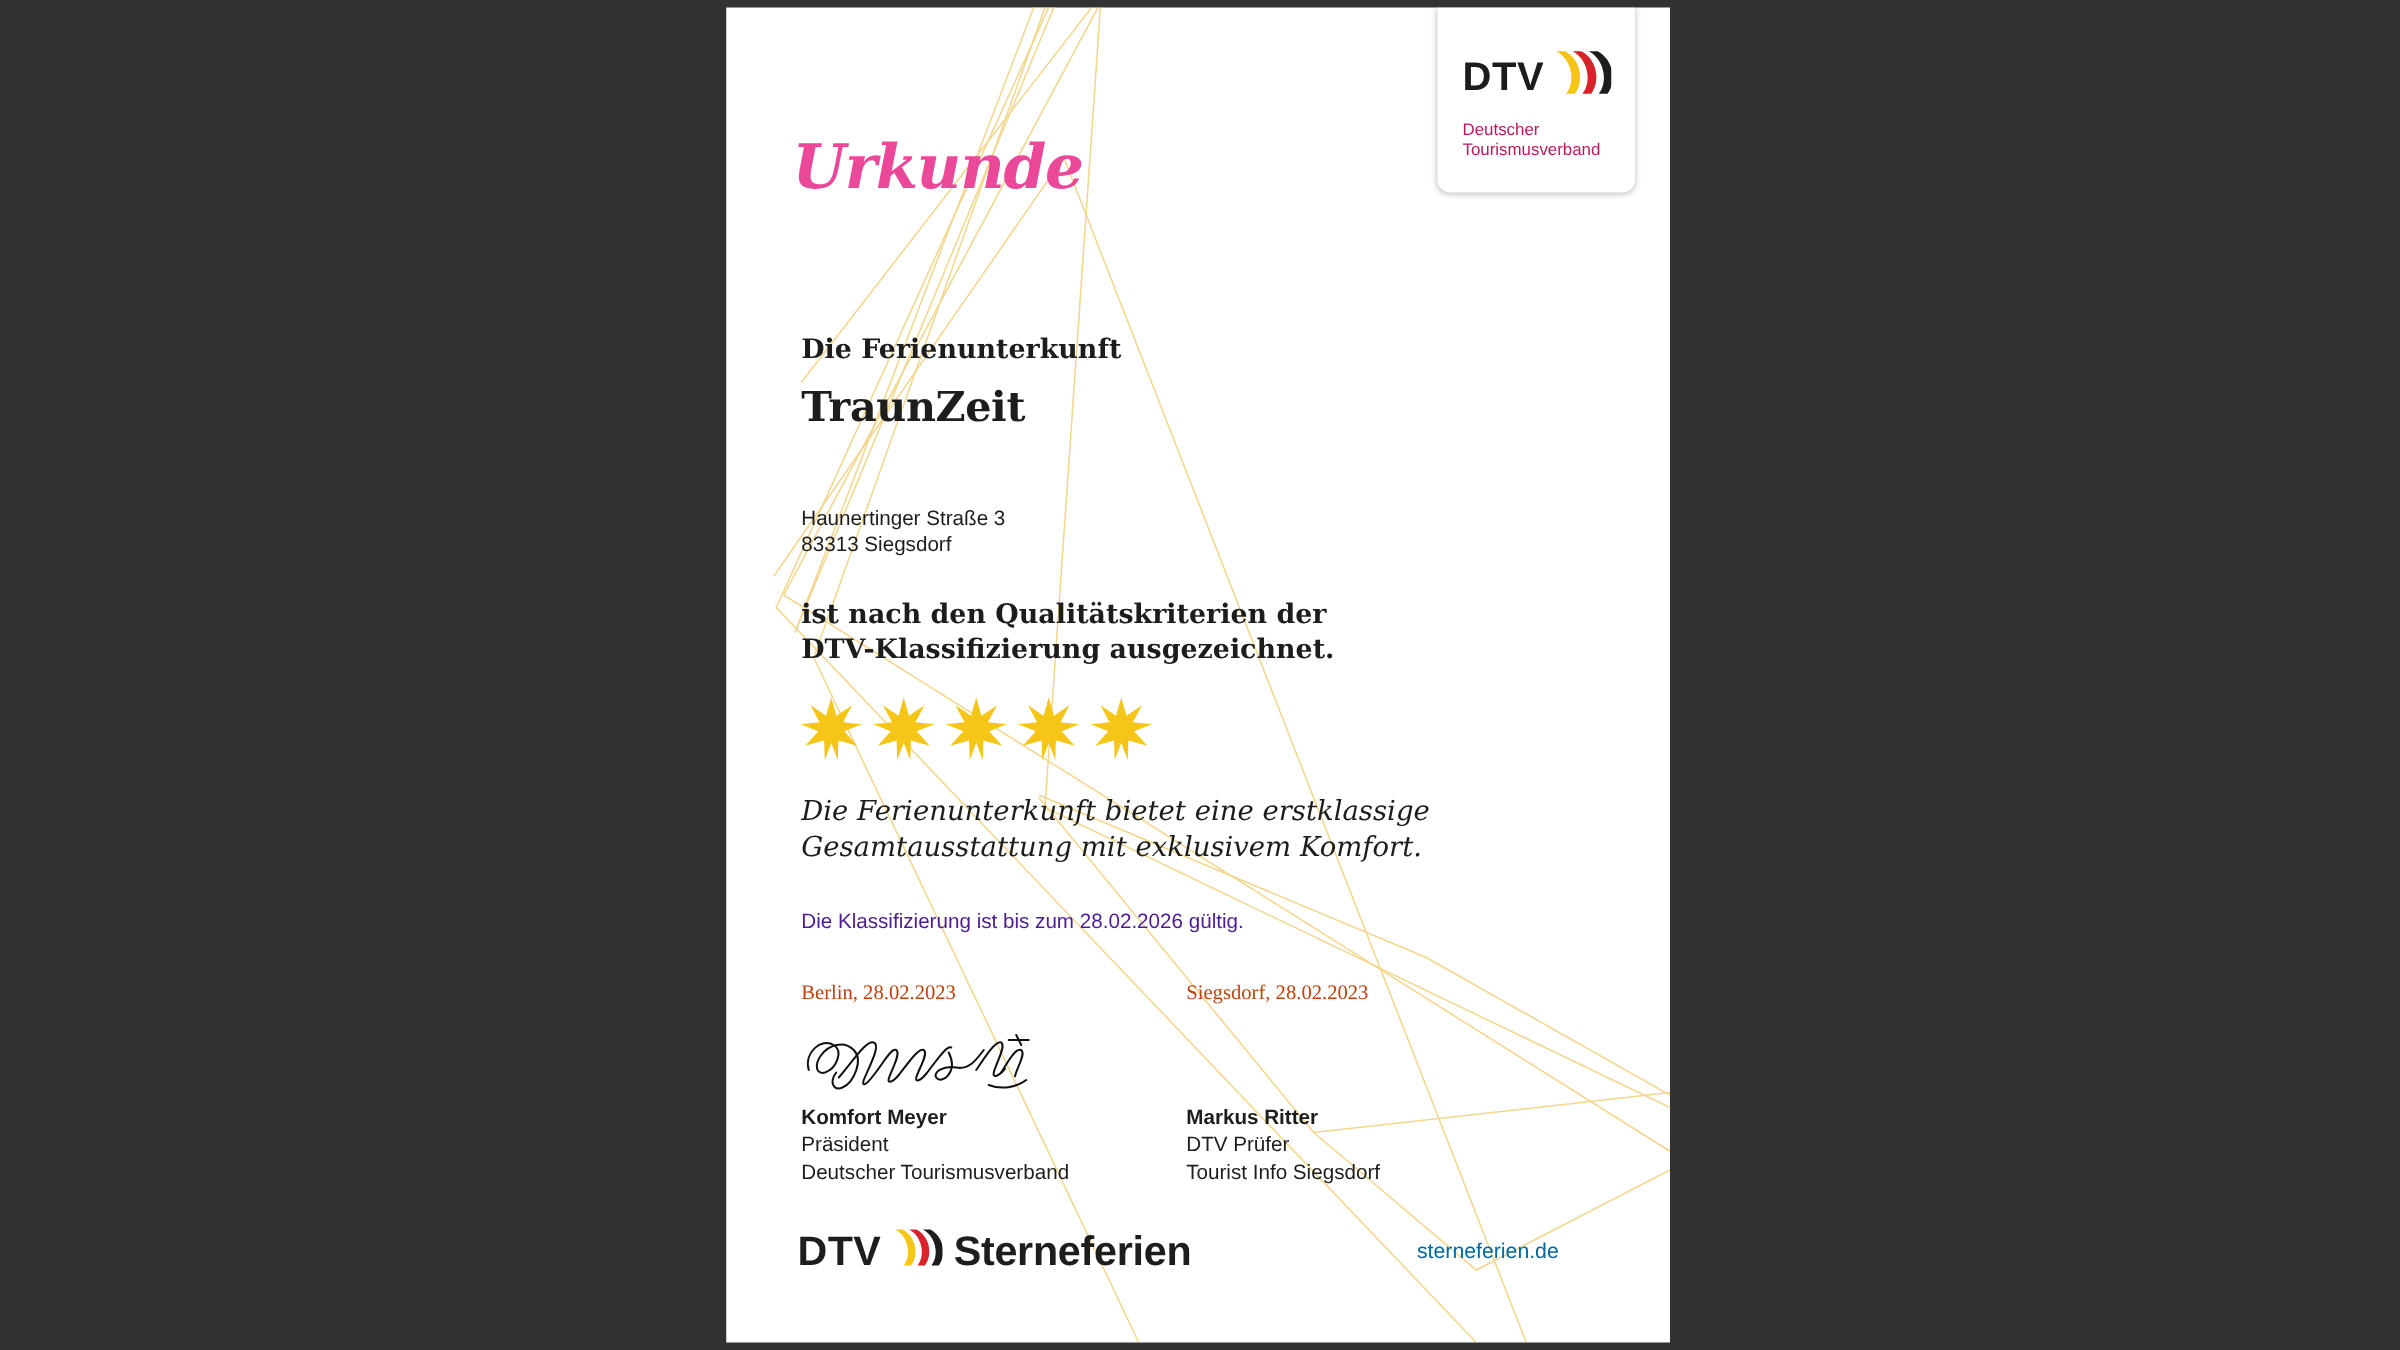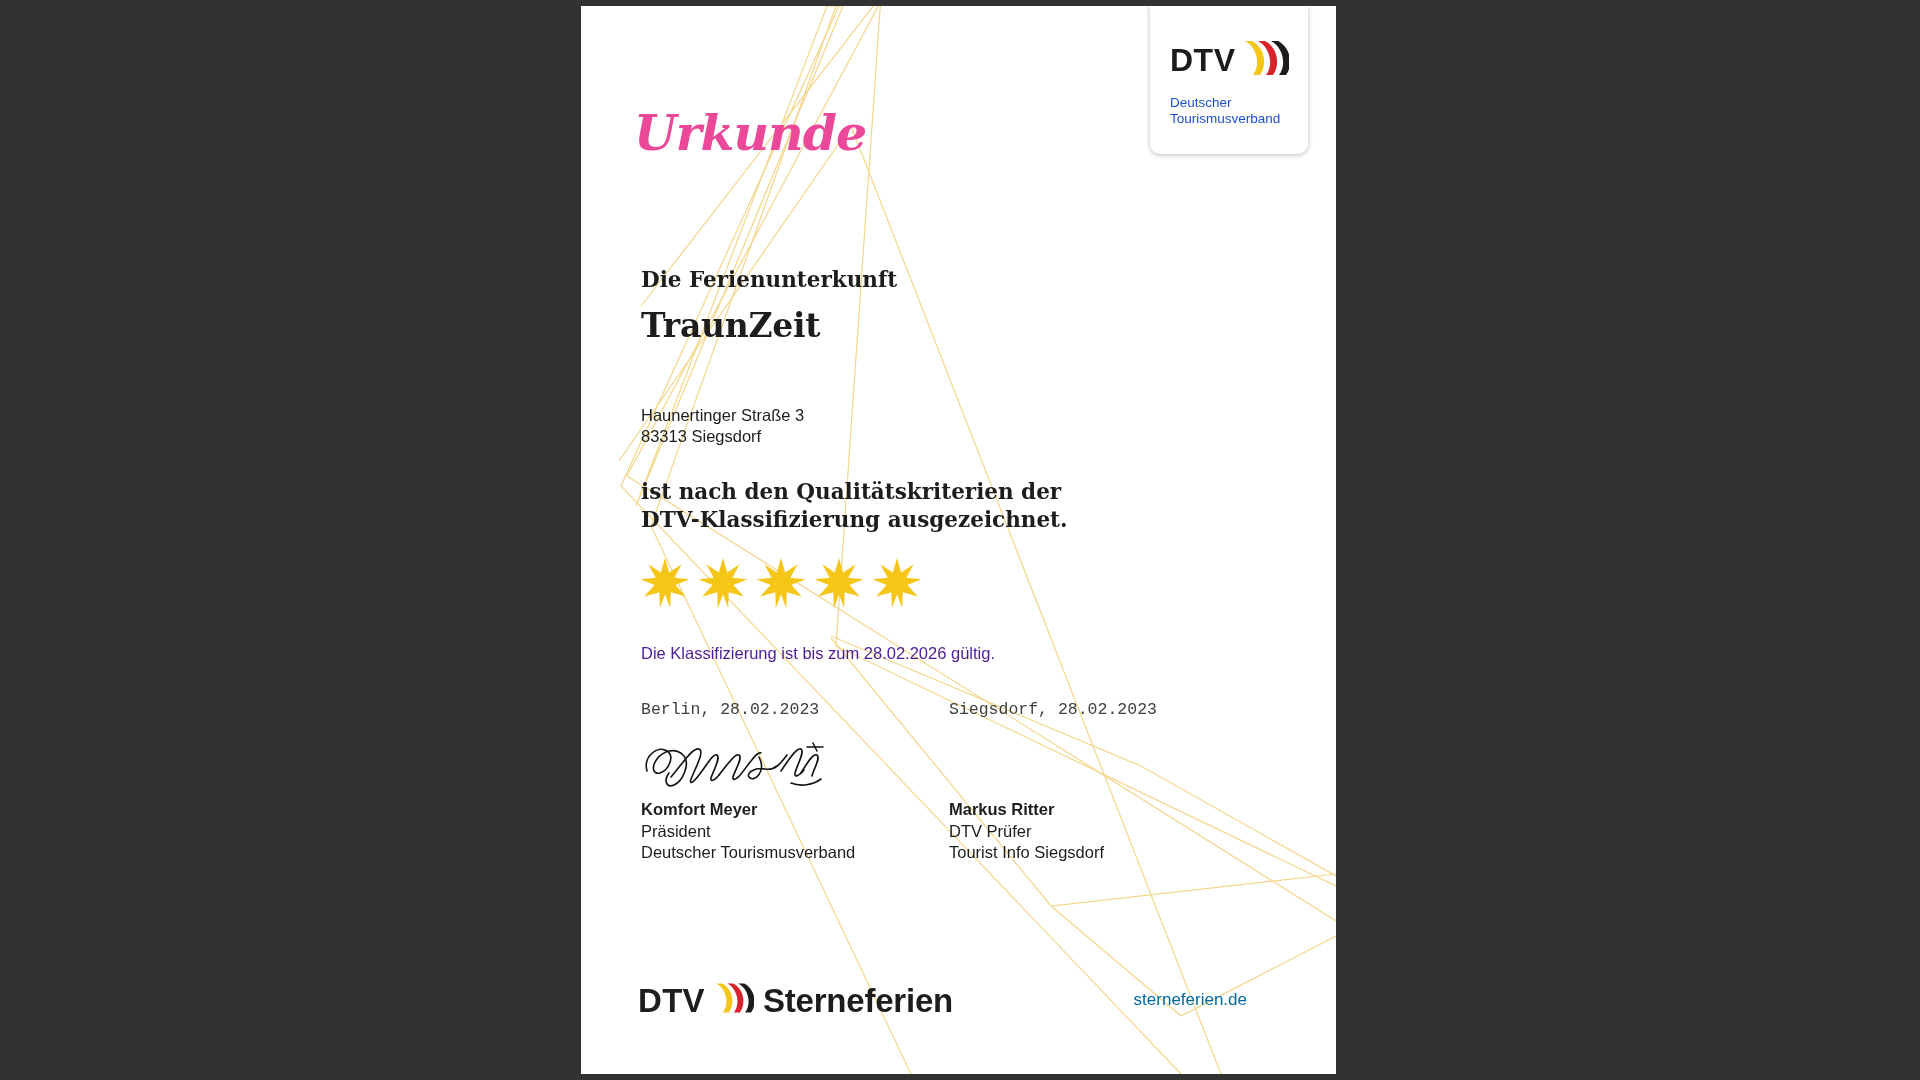--- a/index.html
+++ b/index.html
@@ -61,21 +61,21 @@
     font-weight: bold;
     font-size: 32px;
     letter-spacing: 0.5px;
     color: #1c1c1c;
     line-height: 1;
   }
   #logo-badge .sub {
     margin-top: 13px;
     font-size: 13.5px;
     line-height: 1.18;
-    color: #1d4ed8;
+    color: #be185d;
   }
 
   
   .swoosh {
     display: inline-block;
     position: relative;
   }
 
   
   .content {
@@ -162,23 +162,23 @@
     font-size: 16.5px;
     color: #4c1d95;
     margin-top: 35px;
     margin-left: 3px;
   }
 
   .places {
     margin-top: 37px;
     margin-left: 3px;
     display: flex;
-    font-family: Liberation Mono, monospace;
+    font-family: Liberation Serif, serif;
     font-size: 16.5px;
-    color: #404040;
+    color: #c2410c;
   }
   .places .col1 { width: 308px; }
 
   .signature-area {
     position: relative;
     height: 62px;
     margin-top: 18px;
     margin-left: 3px;
   }
   .signature-svg { position: absolute; left: 0; top: 0; }
@@ -299,20 +299,24 @@
           <path fill="#F5C518" d="M50 2 L58 30 L82 14 L68 40 L97 43 L70 54 L90 76 L61 68 L60 98 L50 72 L40 98 L39 68 L10 76 L30 54 L3 43 L32 40 L18 14 L42 30 Z"></path>
         </svg>
         <svg class="star" viewBox="0 0 100 100">
           <path fill="#F5C518" d="M50 2 L58 30 L82 14 L68 40 L97 43 L70 54 L90 76 L61 68 L60 98 L50 72 L40 98 L39 68 L10 76 L30 54 L3 43 L32 40 L18 14 L42 30 Z"></path>
         </svg>
         <svg class="star" viewBox="0 0 100 100">
           <path fill="#F5C518" d="M50 2 L58 30 L82 14 L68 40 L97 43 L70 54 L90 76 L61 68 L60 98 L50 72 L40 98 L39 68 L10 76 L30 54 L3 43 L32 40 L18 14 L42 30 Z"></path>
         </svg>
       </div>
 
+      <div class="description">
+        <div>Die Ferienunterkunft bietet eine erstklassige</div>
+        <div>Gesamtausstattung mit exklusivem Komfort.</div>
+      </div>
 
       <div class="validity">Die Klassifizierung ist bis zum 28.02.2026 gültig.</div>
 
       <div class="places">
         <div class="col1">Berlin, 28.02.2023</div>
         <div>Siegsdorf, 28.02.2023</div>
       </div>
 
       <div class="signature-area">
         <svg class="signature-svg" width="240" height="62" viewBox="0 0 240 62" fill="none">

